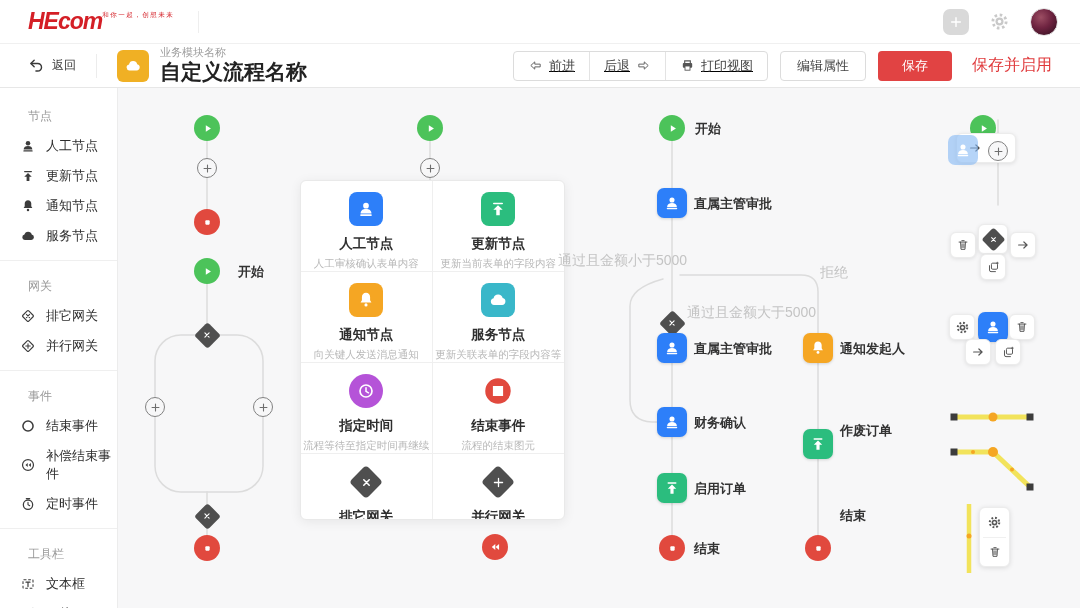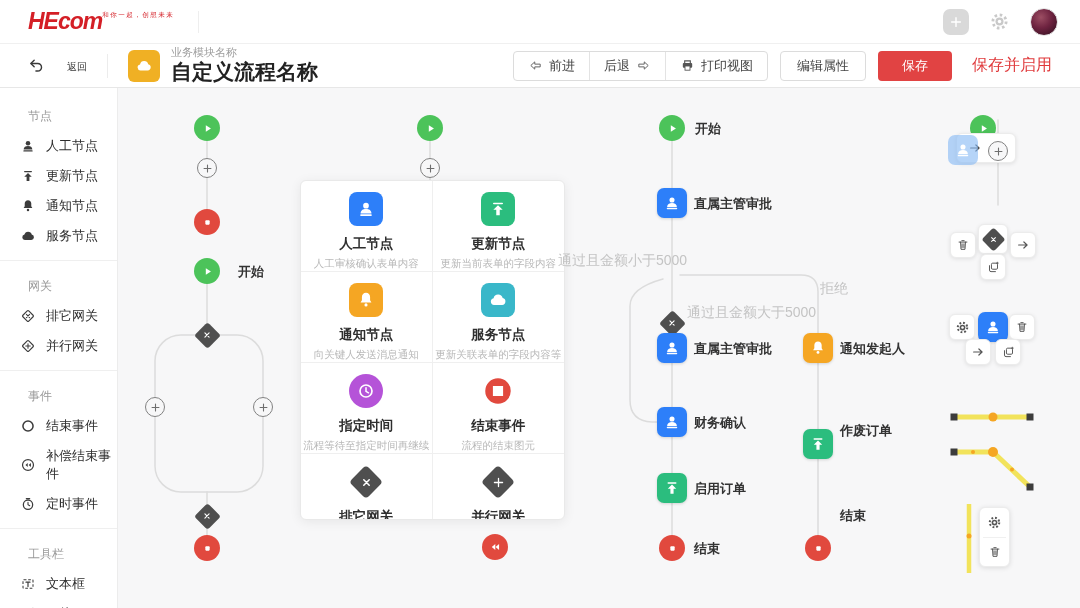--- a/index.html
+++ b/index.html
@@ -19,30 +19,30 @@
   .tb-plus { width:26px; height:26px; border-radius:7px; background:#d9d9d9; color:#fff;
     display:flex; align-items:center; justify-content:center; cursor:pointer; }
   .tb-gear { color:#c9c9c9; display:flex; cursor:pointer; }
   .avatar { width:28px; height:28px; border-radius:50%;
     background:radial-gradient(circle at 38% 32%, #9c4e63 0%, #6e2340 45%, #2c0d1c 100%);
     border:1px solid #e3e3e3; cursor:pointer; }
 
   
   .header { height:44px; display:flex; align-items:center; padding:0 28px;
     background:#fff; border-bottom:1px solid #e7e7e7; }
-  .back { display:flex; align-items:flex-end; gap:22px; font-size:10px; color:#3a3a3a;
+  .back { display:flex; align-items:flex-end; gap:7px; font-size:12px; color:#3a3a3a;
     background:none; border:none; cursor:pointer; }
   .hd-div { width:1px; height:24px; background:#ececec; margin:0 20px; }
   .mod-icon { width:32px; height:32px; border-radius:6px; background:#f0b024; color:#fff;
     display:flex; align-items:center; justify-content:center; margin-right:11px; }
   .title-block { display:flex; flex-direction:column; line-height:1.25; }
   .mod-type { font-size:11px; color:#9d9d9d; }
   .flow-name { font-size:21px; font-weight:700; color:#222; }
   .hd-actions { margin-left:auto; display:flex; align-items:center; gap:12px; }
-  .seg-group { display:flex; border:1px solid #dcdcdc; border-radius:4px; overflow:hidden; background:#fff; }
+  .seg-group { display:flex; border:1px solid #dcdcdc; border-radius:4px; overflow:hidden; background:#fff;text-decoration:underline; }
   .seg { display:flex; align-items:center; gap:6px; padding:0 14px; height:28px;
     font-size:13px; color:#444; background:none; border:none; cursor:pointer; }
   .seg + .seg { border-left:1px solid #e3e3e3; }
   .btn-plain { height:30px; padding:0 16px; font-size:13px; color:#444; background:#fff;
     border:1px solid #dcdcdc; border-radius:4px; cursor:pointer; }
   .btn-save { height:30px; width:74px; font-size:13px; color:#fff; background:#e14343;
     border:none; border-radius:4px; cursor:pointer; }
   .link-red { font-size:16px; color:#e03a3c; background:none; border:none; cursor:pointer; margin-left:8px; }
 
   
@@ -561,21 +561,21 @@
     </div>
     <div class="abs flabel" style="left:576px;top:107px">直属主管审批</div>
 
     <div class="abs clabel" style="left:440px;top:164px;width:107px;text-align:right">通过且金额小于5000</div>
     <div class="abs gw" style="left:542px;top:175px">
       <div class="gw-in" style="background: rgb(79, 79, 79);"></div>
       <svg width="10" height="10" viewBox="0 0 24 24">
           <use href="#i-x"></use>
         </svg>
     </div>
-    <div class="abs clabel" style="left:702px;top:192px">拒绝</div>
+    <div class="abs clabel" style="left:702px;top:176px">拒绝</div>
     <div class="abs clabel" style="left:569px;top:216px">通过且金额大于5000</div>
 
     <div class="abs sq30" style="left: 539px; top: 245px; background: rgb(45, 127, 249);">
       <svg width="18" height="18" viewBox="0 0 24 24">
           <use href="#i-person"></use>
         </svg>
     </div>
     <div class="abs flabel" style="left:576px;top:252px">直属主管审批</div>
 
     <div class="abs sq30" style="left: 539px; top: 319px; background: rgb(45, 127, 249);">

